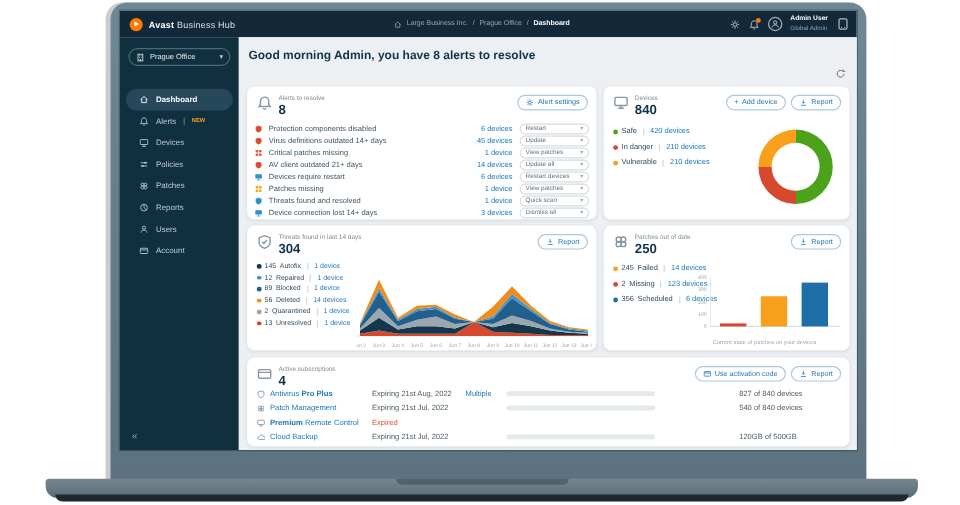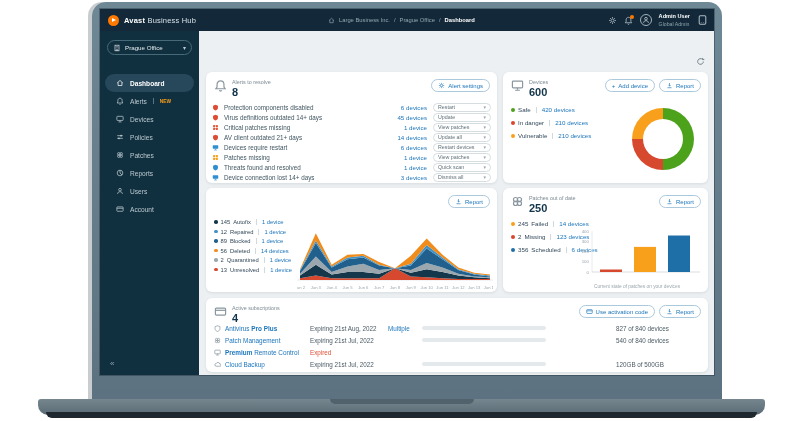--- a/index.html
+++ b/index.html
@@ -316,20 +316,21 @@
           <svg class="ic" width="8" height="8">
               <use href="#i-card"></use>
             </svg>
           <span>Account</span>
         </div>
       </div>
       <div class="collapse">«</div>
     </div>
 
     <div class="main">
+      <div class="greet">Good morning Admin, you have 8 alerts to resolve</div>
       <svg class="refresh ic" width="9" height="9">
           <use href="#i-refresh"></use>
         </svg>
 
       <div class="card" style="left:7px; top:41px; width:291px; height:111px;">
         <div class="chead">
           <svg class="ic" width="13" height="13">
               <use href="#i-bell"></use>
             </svg>
           <div>
@@ -437,21 +438,21 @@
         </div>
       </div>
 
       <div class="card" style="left:304px; top:41px; width:205px; height:111px;">
         <div class="chead">
           <svg class="ic" width="13" height="13">
               <use href="#i-monitor"></use>
             </svg>
           <div>
             <div class="ctitle">Devices</div>
-            <div class="ccount">600</div>
+            <div class="ccount">840</div>
           </div>
         </div>
         <div class="cbtns">
           <span class="btn">
               <span>+</span>
               <span>Add device</span>
             </span>
           <span class="btn">
             <svg class="ic" width="7" height="7">
                 <use href="#i-download"></use>
@@ -476,20 +477,29 @@
             <span class="dot" style="background: rgb(248, 160, 28);"></span>
             <span>Vulnerable</span>
             <span class="sep"></span>
             <span class="lval">210 devices</span>
           </div>
         </div>
         <div class="donut" style="background: conic-gradient(rgb(76, 162, 26) 0deg, rgb(76, 162, 26) 180deg, rgb(214, 73, 47) 180deg, rgb(214, 73, 47) 270deg, rgb(248, 160, 28) 270deg, rgb(248, 160, 28) 360deg);"></div>
       </div>
 
       <div class="card" style="left:7px; top:157px; width:291px; height:104px;">
+        <div class="chead">
+          <svg class="ic" width="13" height="13">
+              <use href="#i-shield-check"></use>
+            </svg>
+          <div>
+            <div class="ctitle">Threats found in last 14 days</div>
+            <div class="ccount">304</div>
+          </div>
+        </div>
         <div class="cbtns">
           <span class="btn">
             <svg class="ic" width="7" height="7">
                 <use href="#i-download"></use>
               </svg>
             <span>Report</span>
           </span>
         </div>
         <div class="legend" style="top:31px; gap:3.5px;">
           <div class="litem" style="font-size:5.8px">

